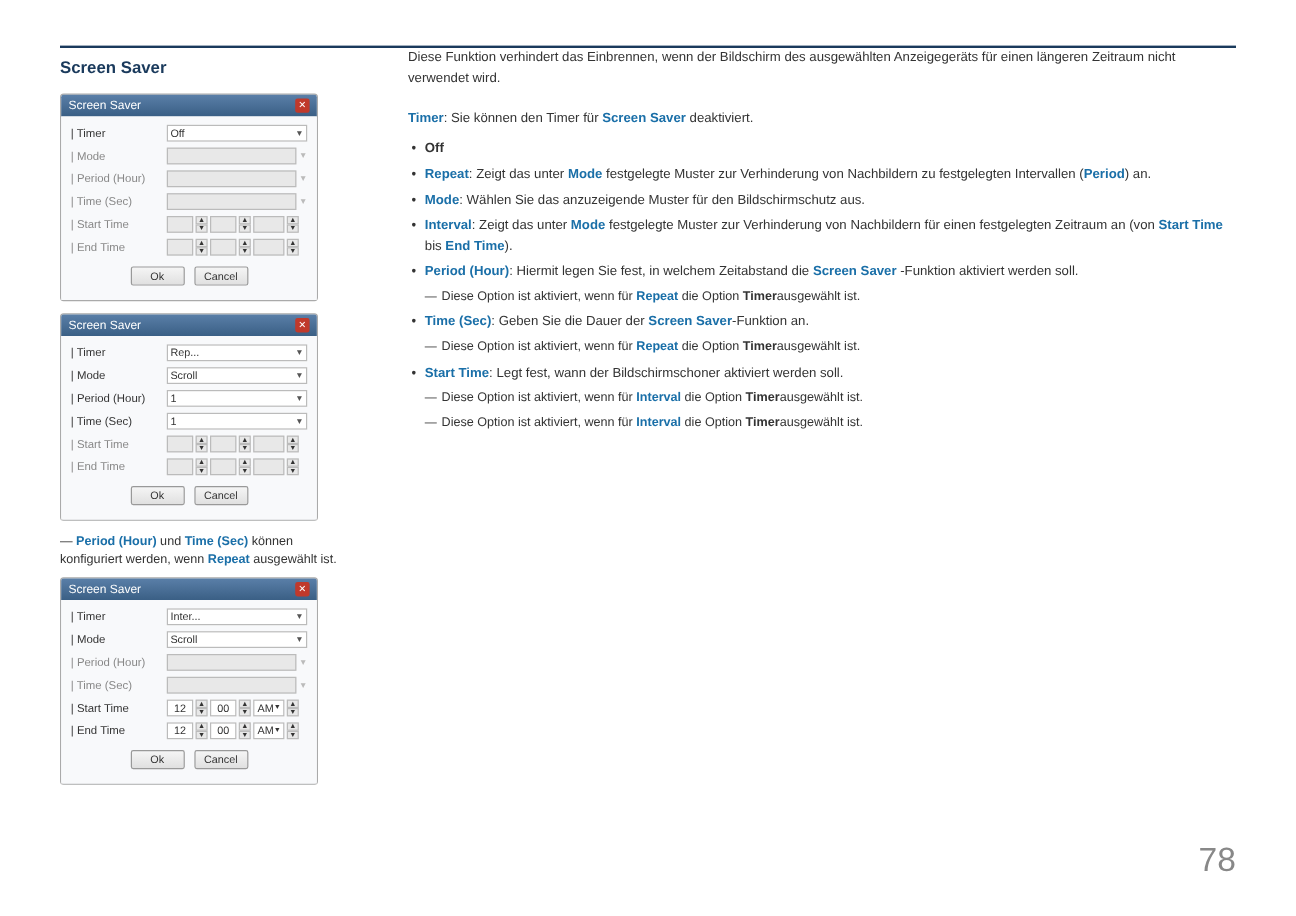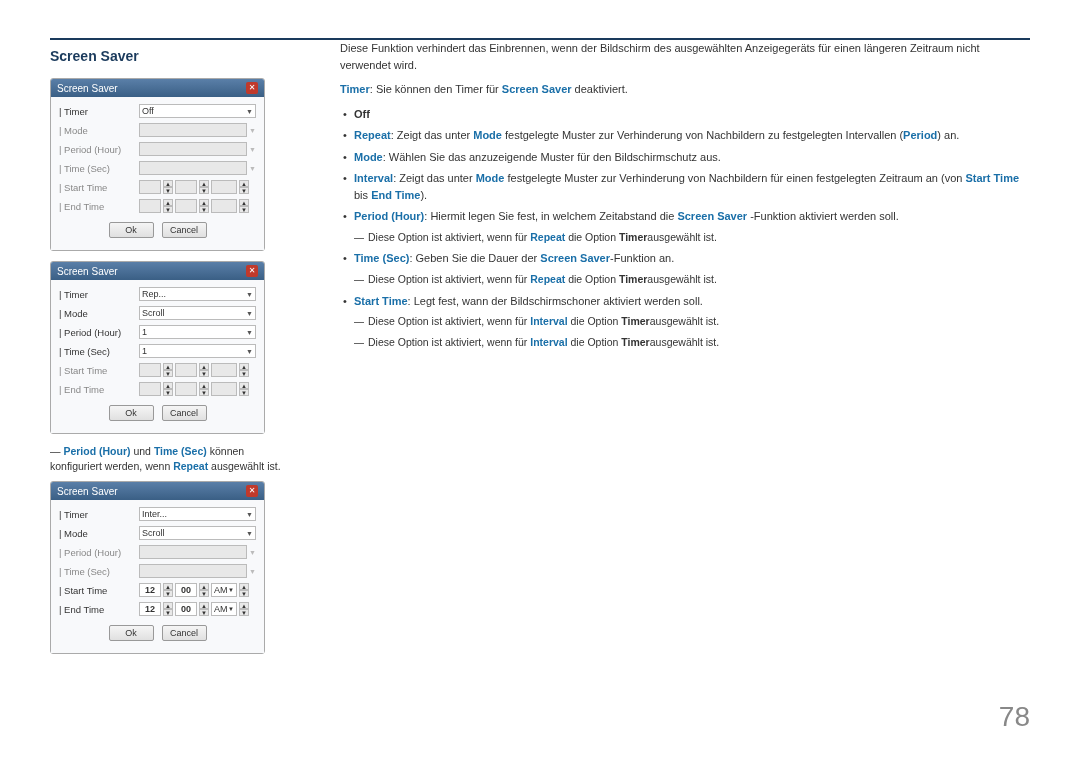--- a/index.html
+++ b/index.html
@@ -157,21 +157,20 @@
     .time-spin {
       width: 22px;
       height: 14px;
       border: 1px solid #bbb;
       background: white;
       font-size: 9px;
       text-align: center;
       display: flex;
       align-items: center;
       justify-content: center;
-      font-weight: bold;
     }
 
     .time-spin-btns {
       display: flex;
       flex-direction: column;
       gap: 0;
     }
 
     .spin-btn {
       width: 10px;
@@ -187,21 +186,21 @@
     }
 
     .ampm-select {
       width: 26px;
       height: 14px;
       border: 1px solid #bbb;
       background: white;
       font-size: 9px;
       display: flex;
       align-items: center;
-      justify-content: space-between;
+      justify-content: flex-end;
       padding: 0 2px;
     }
 
     .dialog-footer {
       display: flex;
       justify-content: center;
       gap: 8px;
       padding: 5px 0 6px;
     }
 
@@ -228,21 +227,21 @@
     .caption-bold {
       font-weight: bold;
       color: #1a6fa8;
     }
 
     
     .right-intro {
       font-size: 11px;
       color: #333;
       line-height: 1.5;
-      margin-bottom: 8px;
+      margin-bottom: 18px;
     }
 
     .bullet-list {
       list-style: none;
       padding: 0;
       margin: 0;
     }
 
     .bullet-list li {
       font-size: 11px;

